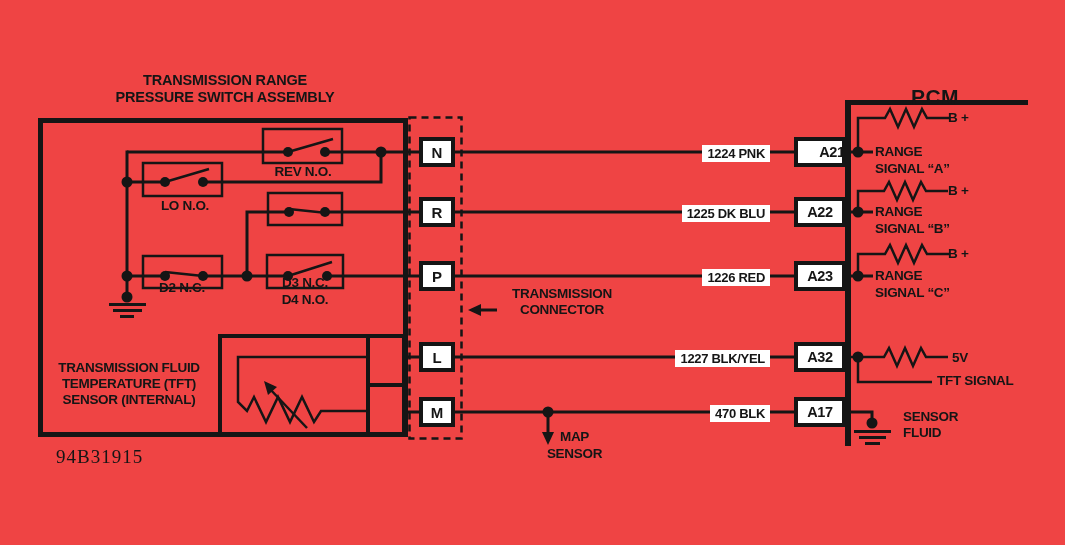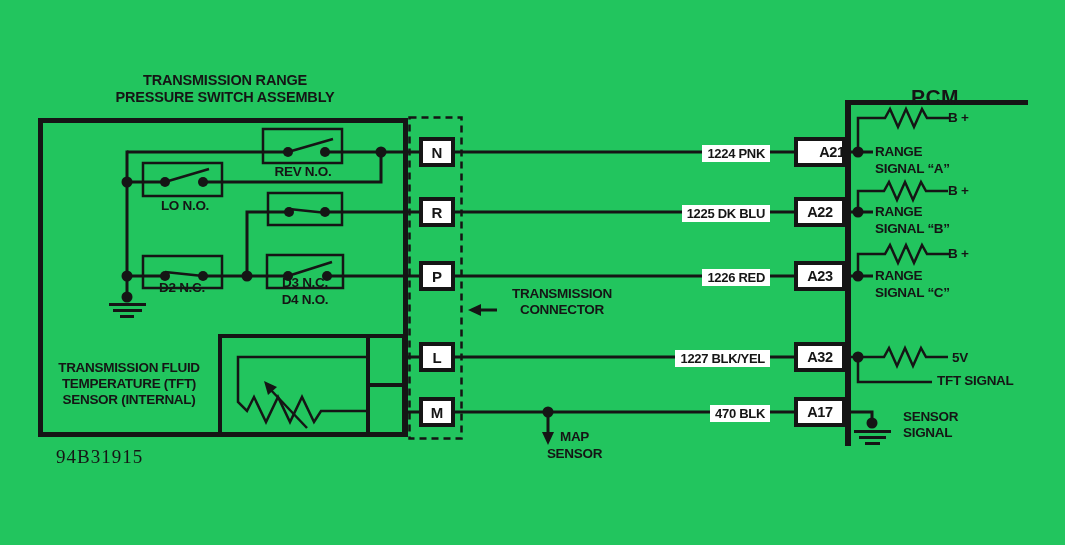--- a/index.html
+++ b/index.html
@@ -1,16 +1,16 @@
 <!DOCTYPE html>
 <html><head>
 <meta charset="utf-8">
 <style>
   html,body{margin:0;padding:0;background:#fff;}
-  #stage{position:relative;width:1065px;height:545px;background:#22c55e;overflow:hidden;
+  #stage{position:relative;width:1065px;height:545px;background:#ef4444;overflow:hidden;
          font-family:"Liberation Sans",sans-serif;color:#151515;}
   #wiring-svg{position:absolute;left:0;top:0;z-index:1;}
   .lbl{position:absolute;z-index:3;font-weight:bold;font-size:13.5px;line-height:16px;
        letter-spacing:-0.3px;white-space:nowrap;}
   .ctr{text-align:center;}
   .title{font-size:14.5px;line-height:16.5px;letter-spacing:-0.2px;}
   .pcm-title{font-size:21px;letter-spacing:0.5px;margin-top:19px;}
   .wire-label{position:absolute;z-index:3;text-align:right;}
   .wire-label span{background:#fff;padding:0 5px;font-weight:bold;font-size:13px;
        letter-spacing:-0.3px;line-height:17px;display:inline-block;}
@@ -207,16 +207,16 @@
   </div>
   <div class="lbl" style="left:875px;top:268px;line-height:16.5px;">
     <div>RANGE</div>
       <div>SIGNAL “C”</div>
   </div>
 
   <div class="lbl" style="left:952px;top:350px;">5V</div>
   <div class="lbl" style="left:937px;top:373px;">TFT SIGNAL</div>
   <div class="lbl" style="left:903px;top:409px;line-height:15.5px;">
     <div>SENSOR</div>
-      <div>SIGNAL</div>
+      <div>FLUID</div>
   </div>
 
 </div>
 
 </body></html>

